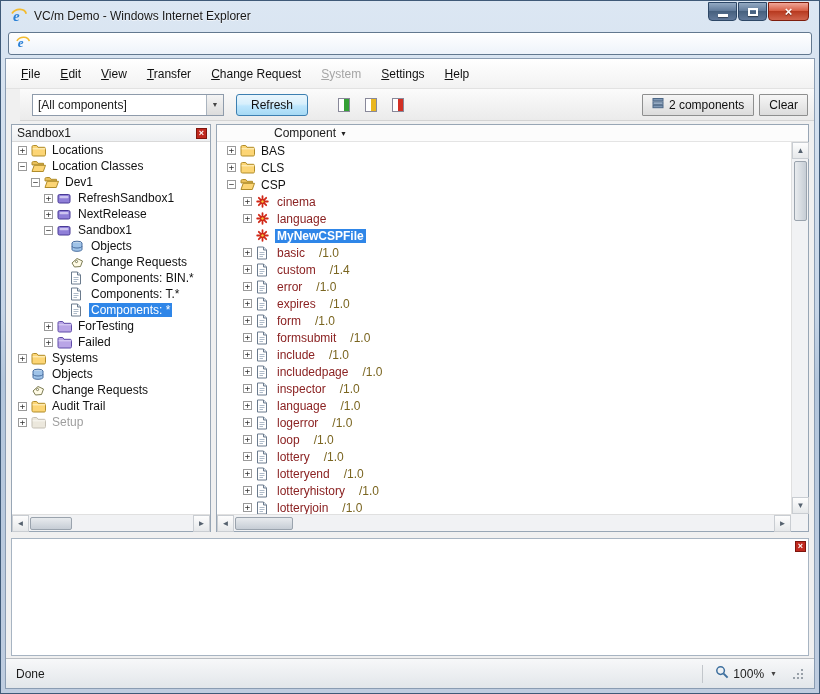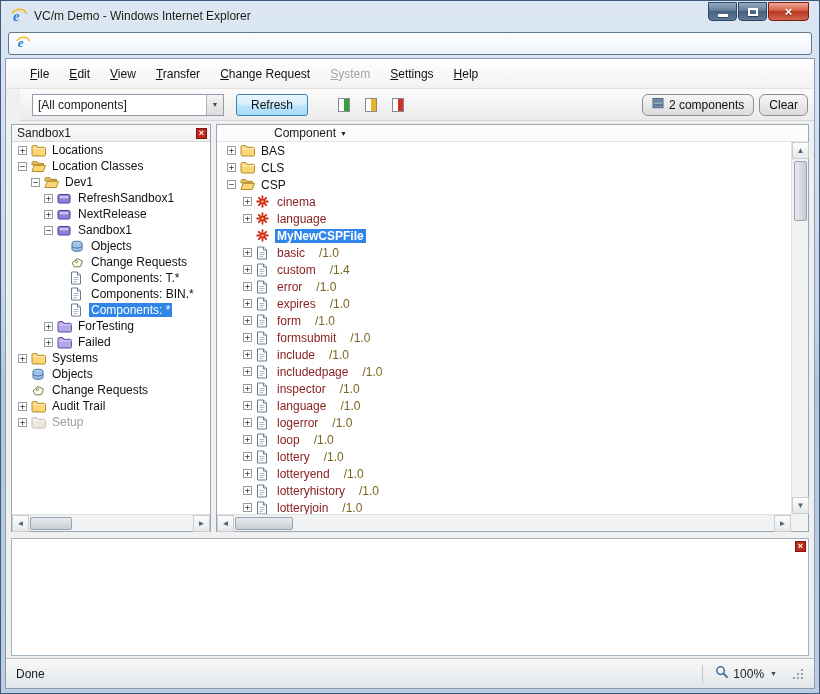--- a/index.html
+++ b/index.html
@@ -27,41 +27,41 @@
   .address-field{position:absolute;left:3px;right:3px;top:2px;height:23px;
     background:linear-gradient(180deg,#ffffff,#eef3fa);border:1px solid #62788f;border-radius:3px;
     display:flex;align-items:center;gap:7px;padding:0 7px}
   .url-text{color:#222;white-space:nowrap;overflow:hidden}
   .ie-icon{display:inline-flex;width:16px;height:16px;flex:none}
   
   .client{position:absolute;left:4px;right:4px;top:57px;bottom:4px;background:#f0f0f0;
     border:1px solid #8a9cb2}
   .menubar{position:absolute;top:0;left:0;right:0;height:30px;
     background:linear-gradient(180deg,#ffffff,#f2f2f2);border-bottom:1px solid #e2e2e2;
-    display:flex;align-items:center;padding-left:14px}
+    display:flex;align-items:center;padding-left:5px}
   .menu-items{display:flex}
   .menu-item{padding:4px 10px;color:#111;white-space:nowrap;cursor:default}
   .menu-item u{text-decoration:underline}
   .menu-item.disabled{color:#a5a5a5}
   .toolbar{position:absolute;top:30px;left:14px;right:0;height:32px;
     background:linear-gradient(180deg,#fbfbfb,#ebebeb);border-bottom:1px solid #d4d4d4;
     display:flex;align-items:center;padding:0 6px}
   .combobox{width:192px;height:22px;margin-left:6px;background:#fff;border:1px solid #8e9bab;
     display:flex;align-items:center;cursor:default}
   .combo-text{flex:1;padding:0 5px;white-space:nowrap;overflow:hidden}
   .combo-arrow{width:17px;height:100%;border-left:1px solid #aab4bf;
     background:linear-gradient(180deg,#f4f4f4,#dcdcdc);display:flex;align-items:center;justify-content:center;
     font-size:7px;color:#444}
   .refresh-btn{margin-left:12px;height:22px;padding:0 14px;font:inherit;
     border:1px solid #3c7fb1;border-radius:3px;color:#111;
     background:linear-gradient(180deg,#eaf6fd 0%,#d7effc 45%,#bde6fd 55%,#a6d9f4 100%);cursor:default}
   .status-icons{display:flex;gap:15px;margin-left:30px;align-items:center}
   .status-icon{display:inline-flex;cursor:default}
   .toolbar-right{margin-left:auto;display:flex;align-items:center;gap:5px}
-  .count-btn,.clear-btn{height:22px;font:inherit;border:1px solid #8e8f8f;border-radius:6px;color:#111;
+  .count-btn,.clear-btn{height:22px;font:inherit;border:1px solid #8e8f8f;border-radius:1px;color:#111;
     background:linear-gradient(180deg,#f6f6f6,#dcdcdc);padding:0 9px;display:flex;align-items:center;gap:5px;cursor:default}
   
   .left-panel{position:absolute;left:5px;top:65px;width:200px;height:408px;background:#fff;
     border:1px solid #98a6b5}
   .right-panel{position:absolute;left:210px;right:5px;top:65px;height:408px;background:#fff;
     border:1px solid #98a6b5}
   .splitter-v{position:absolute;left:205px;top:65px;width:5px;height:408px}
   .splitter-h{position:absolute;left:5px;right:5px;top:473px;height:6px}
   .panel-header{height:17px;background:linear-gradient(180deg,#fafafa,#eef0f2);
     border-bottom:1px solid #d9d9d9;display:flex;align-items:center;padding:0 3px 0 5px}
@@ -300,32 +300,32 @@
           </div>
           <div class="tree-row" style="padding-left: 45px;">
             <span class="exp spacer"></span>
             <span class="ticon">
               <svg width="12" height="14" viewBox="0 0 12 14">
                 <path d="M1.5 1 h6 l3 3 v9 h-9 z" fill="#fff" stroke="#6b7b8d"></path>
                 <path d="M7.5 1 v3 h3" fill="#dce6f0" stroke="#6b7b8d"></path>
                 <path d="M3.5 6.5 h5 M3.5 8.5 h5 M3.5 10.5 h3.5" stroke="#99aabb" stroke-width="0.8"></path>
               </svg>
             </span>
-            <span class="tlabel">Components: T.*</span>
+            <span class="tlabel">Components: BIN.*</span>
           </div>
           <div class="tree-row" style="padding-left: 45px;">
             <span class="exp spacer"></span>
             <span class="ticon">
               <svg width="12" height="14" viewBox="0 0 12 14">
                 <path d="M1.5 1 h6 l3 3 v9 h-9 z" fill="#fff" stroke="#6b7b8d"></path>
                 <path d="M7.5 1 v3 h3" fill="#dce6f0" stroke="#6b7b8d"></path>
                 <path d="M3.5 6.5 h5 M3.5 8.5 h5 M3.5 10.5 h3.5" stroke="#99aabb" stroke-width="0.8"></path>
               </svg>
             </span>
-            <span class="tlabel">Components: BIN.*</span>
+            <span class="tlabel">Components: T.*</span>
           </div>
           <div class="tree-row" style="padding-left: 45px;">
             <span class="exp spacer"></span>
             <span class="ticon">
               <svg width="12" height="14" viewBox="0 0 12 14">
                 <path d="M1.5 1 h6 l3 3 v9 h-9 z" fill="#fff" stroke="#6b7b8d"></path>
                 <path d="M7.5 1 v3 h3" fill="#dce6f0" stroke="#6b7b8d"></path>
                 <path d="M3.5 6.5 h5 M3.5 8.5 h5 M3.5 10.5 h3.5" stroke="#99aabb" stroke-width="0.8"></path>
               </svg>
             </span>

